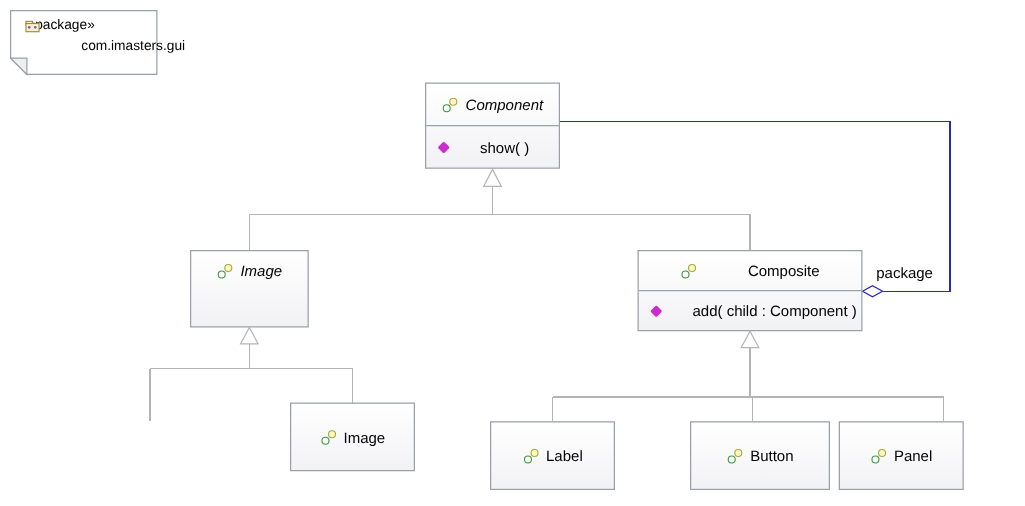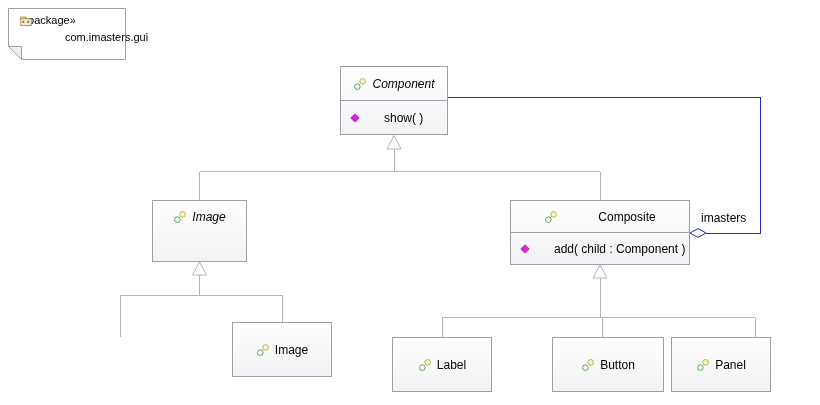--- a/index.html
+++ b/index.html
@@ -165,15 +165,15 @@
       <span class="icon">
         <svg width="14" height="14" viewBox="0 0 16 16">
           <circle cx="11" cy="5" r="3.2" fill="#fbf6c8" stroke="#a8a83a"></circle>
           <circle cx="5" cy="11" r="3.2" fill="#ffffff" stroke="#3a9a3a"></circle>
         </svg>
       </span>
       <span>Panel</span>
     </div>
   </div>
 
-  <div class="edge-label">imasters</div>
+  <div class="edge-label">package</div>
 
 </div>
 
 </body></html>

